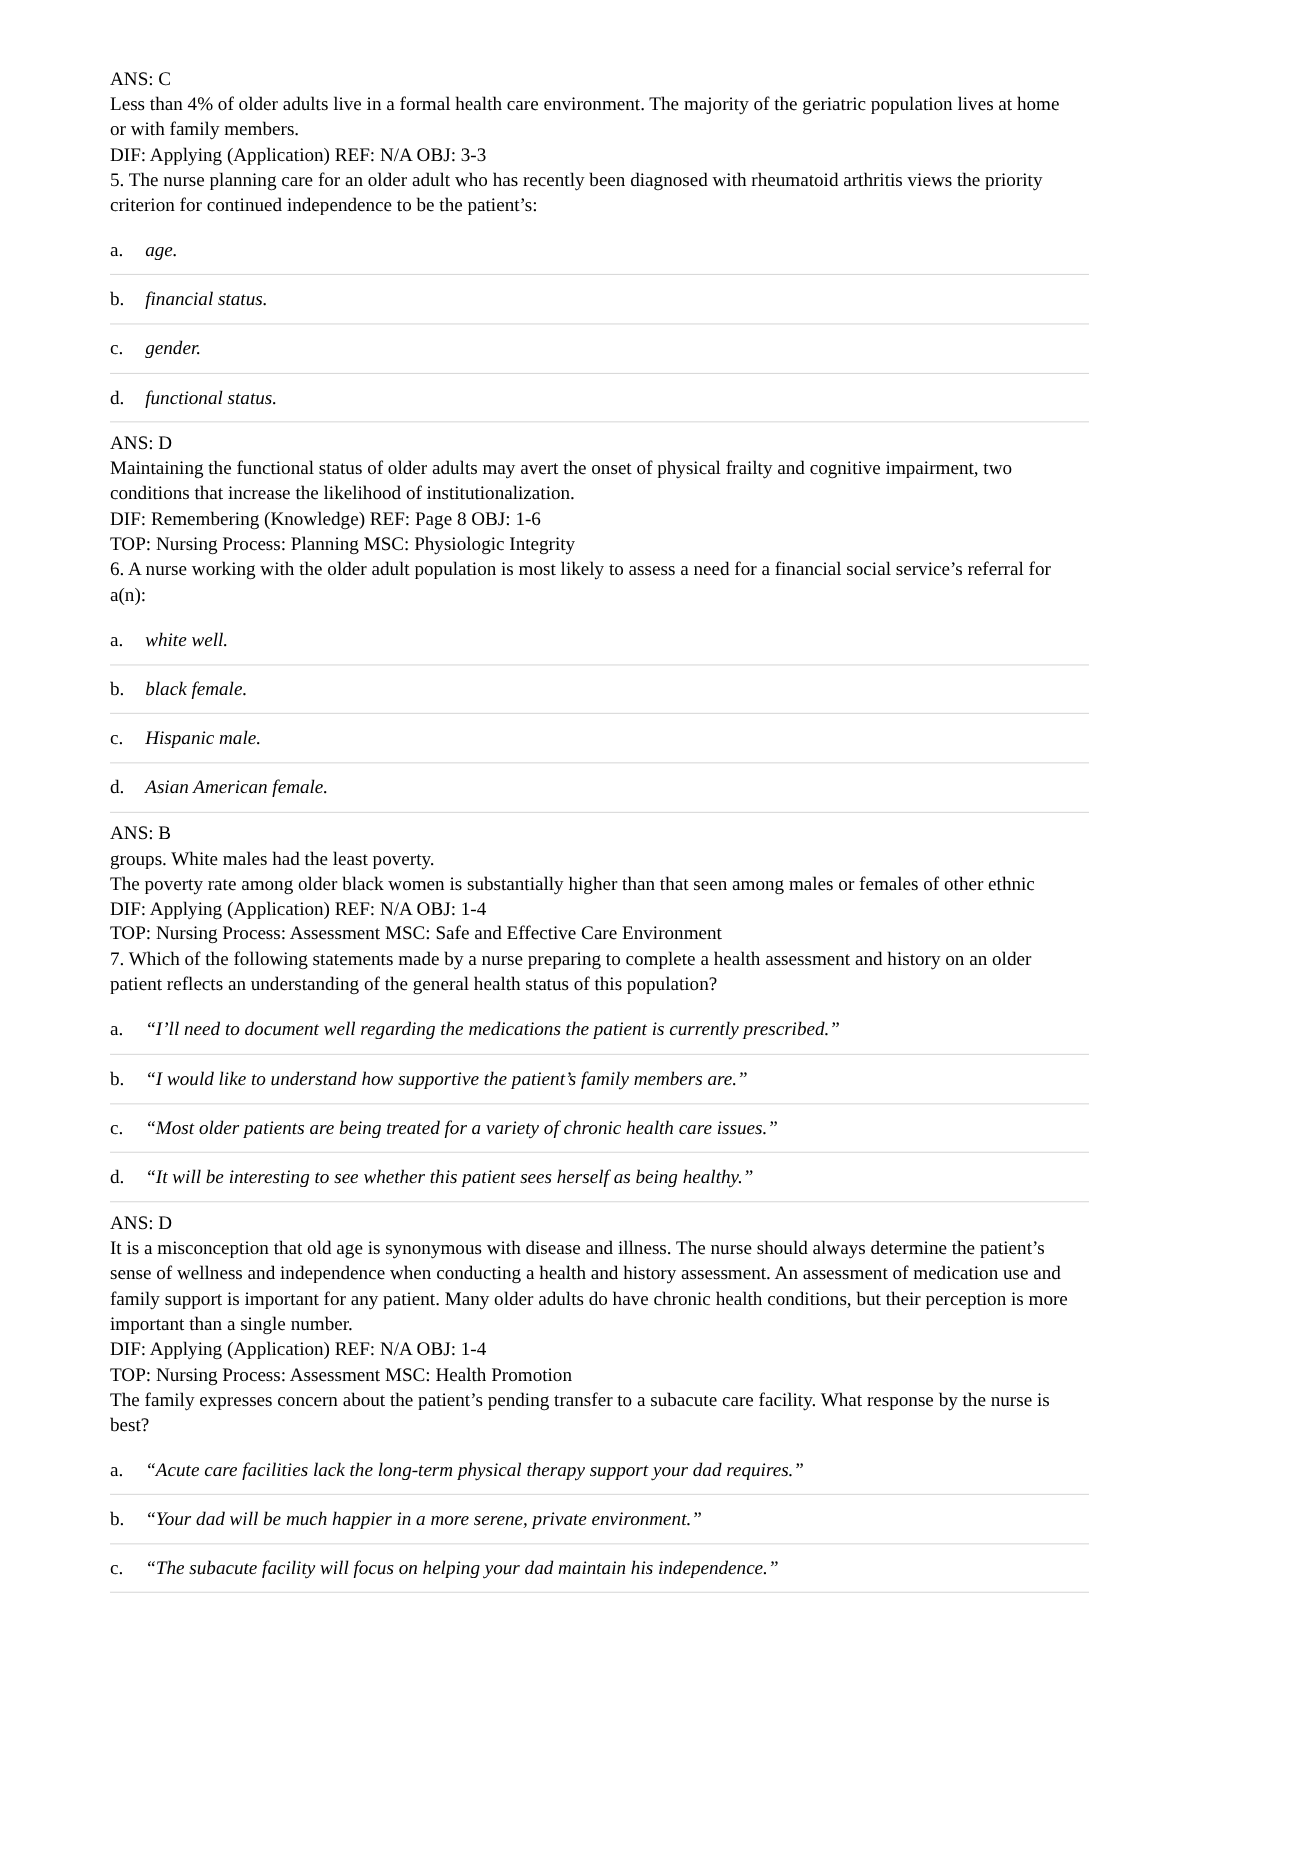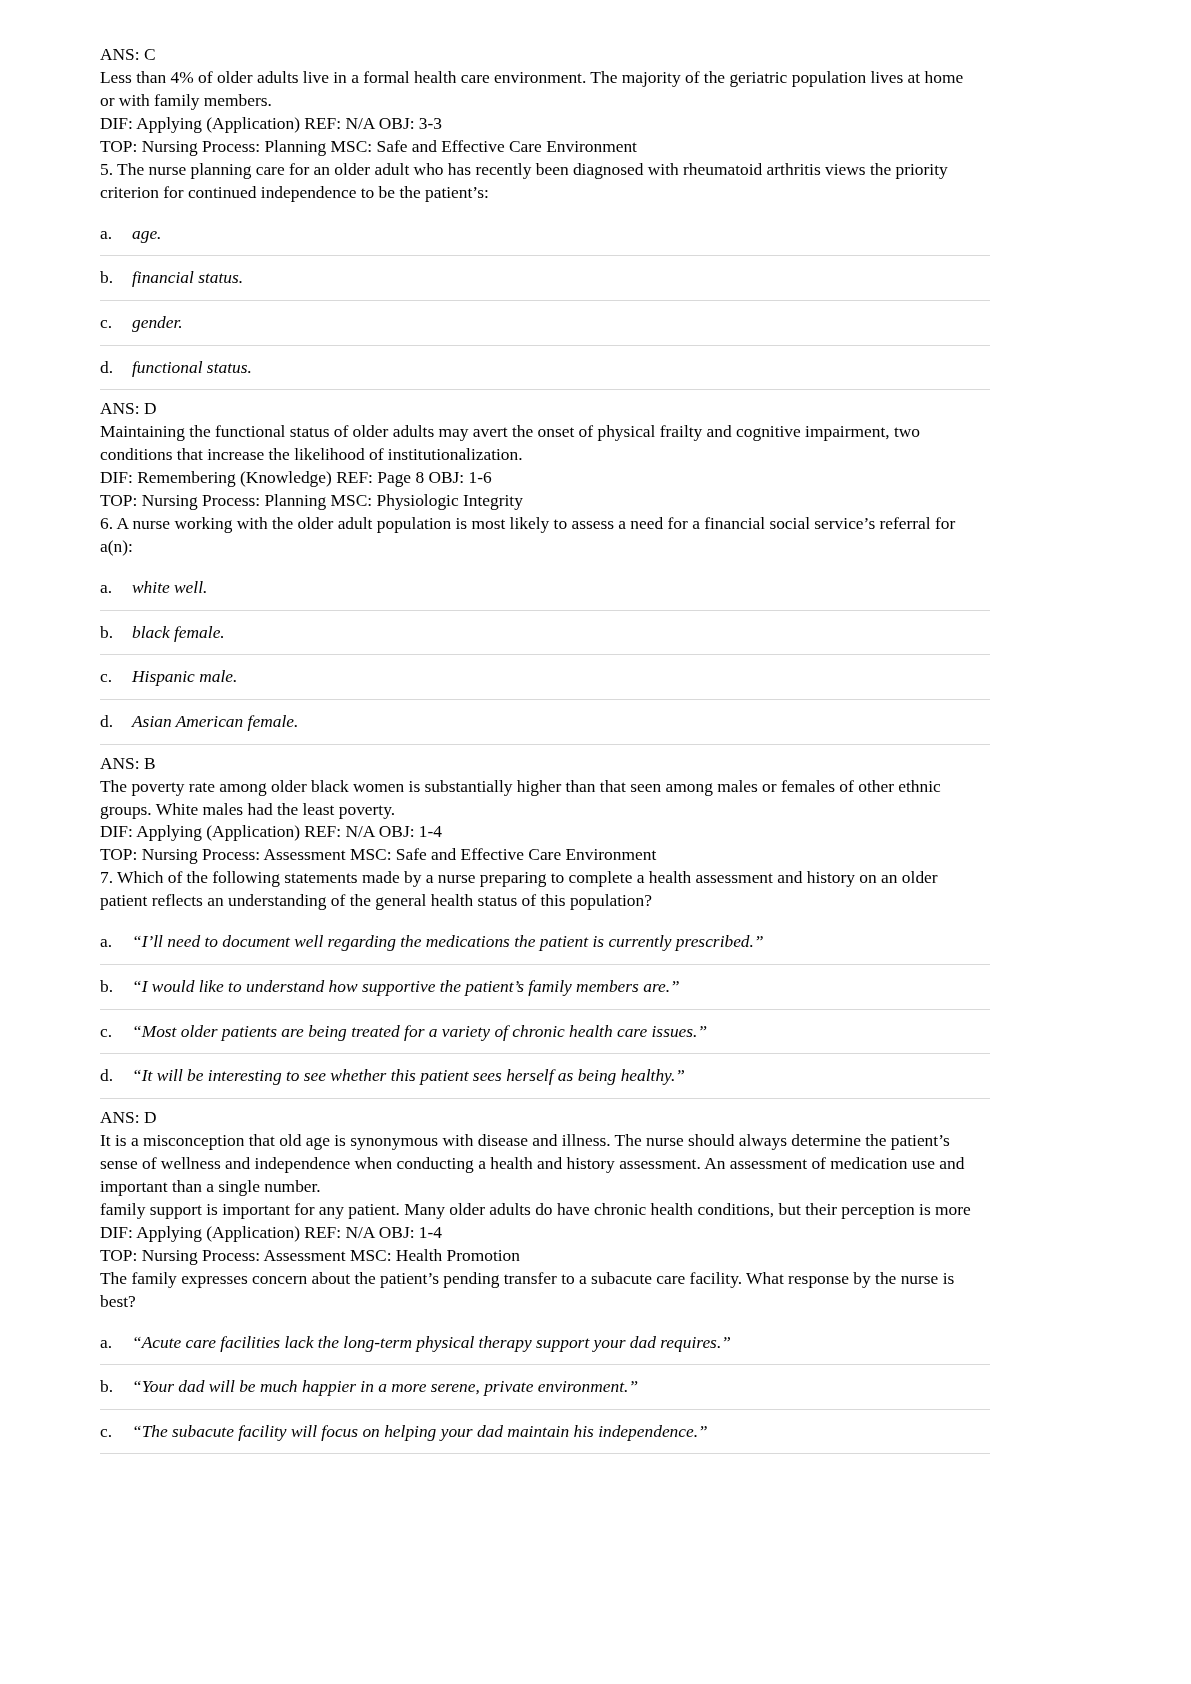--- a/index.html
+++ b/index.html
@@ -11,21 +11,21 @@
     width: 1191px;
     height: 1684px;
     font-family: "Liberation Serif", serif;
     color: #000000;
   }
   .page {
     position: relative;
     width: 1191px;
     height: 1684px;
     box-sizing: border-box;
-    padding: 43px 100px 0 100px;
+    padding: 60px 100px 0 100px;
   }
   .doc {
     width: 890px;
   }
   .para {
     font-size: 17.4px;
     line-height: 1.32;
     margin: 0;
     text-align: left;
   }
@@ -57,21 +57,20 @@
 <body>
 
 <div class="page">
   <div class="doc">
 
     <div class="block">
       <p class="para">ANS: C</p>
       <p class="para">Less than 4% of older adults live in a formal health care environment. The majority of the geriatric population lives at home</p>
       <p class="para">or with family members.</p>
       <p class="para">DIF: Applying (Application) REF: N/A OBJ: 3-3</p>
-      <p class="para">TOP: Nursing Process: Planning MSC: Safe and Effective Care Environment</p>
       <p class="para">5. The nurse planning care for an older adult who has recently been diagnosed with rheumatoid arthritis views the priority</p>
       <p class="para">criterion for continued independence to be the patient’s:</p>
     </div>
 
     <div class="choices">
       <div class="choice">
         <span class="letter">a.</span>
         <span class="ctext">age.</span>
       </div>
       <div class="choice">
@@ -112,22 +111,22 @@
         <span class="ctext">Hispanic male.</span>
       </div>
       <div class="choice">
         <span class="letter">d.</span>
         <span class="ctext">Asian American female.</span>
       </div>
     </div>
 
     <div class="block">
       <p class="para">ANS: B</p>
+      <p class="para">groups. White males had the least poverty.</p>
       <p class="para">The poverty rate among older black women is substantially higher than that seen among males or females of other ethnic</p>
-      <p class="para">groups. White males had the least poverty.</p>
       <p class="para">DIF: Applying (Application) REF: N/A OBJ: 1-4</p>
       <p class="para">TOP: Nursing Process: Assessment MSC: Safe and Effective Care Environment</p>
       <p class="para">7. Which of the following statements made by a nurse preparing to complete a health assessment and history on an older</p>
       <p class="para">patient reflects an understanding of the general health status of this population?</p>
     </div>
 
     <div class="choices">
       <div class="choice">
         <span class="letter">a.</span>
         <span class="ctext">“I’ll need to document well regarding the medications the patient is currently prescribed.”</span>
@@ -143,22 +142,22 @@
       <div class="choice">
         <span class="letter">d.</span>
         <span class="ctext">“It will be interesting to see whether this patient sees herself as being healthy.”</span>
       </div>
     </div>
 
     <div class="block">
       <p class="para">ANS: D</p>
       <p class="para">It is a misconception that old age is synonymous with disease and illness. The nurse should always determine the patient’s</p>
       <p class="para">sense of wellness and independence when conducting a health and history assessment. An assessment of medication use and</p>
+      <p class="para">family support is important for any patient. Many older adults do have chronic health conditions, but their perception is more</p>
       <p class="para">important than a single number.</p>
-      <p class="para">family support is important for any patient. Many older adults do have chronic health conditions, but their perception is more</p>
       <p class="para">DIF: Applying (Application) REF: N/A OBJ: 1-4</p>
       <p class="para">TOP: Nursing Process: Assessment MSC: Health Promotion</p>
       <p class="para">The family expresses concern about the patient’s pending transfer to a subacute care facility. What response by the nurse is</p>
       <p class="para">best?</p>
     </div>
 
     <div class="choices">
       <div class="choice">
         <span class="letter">a.</span>
         <span class="ctext">“Acute care facilities lack the long-term physical therapy support your dad requires.”</span>

